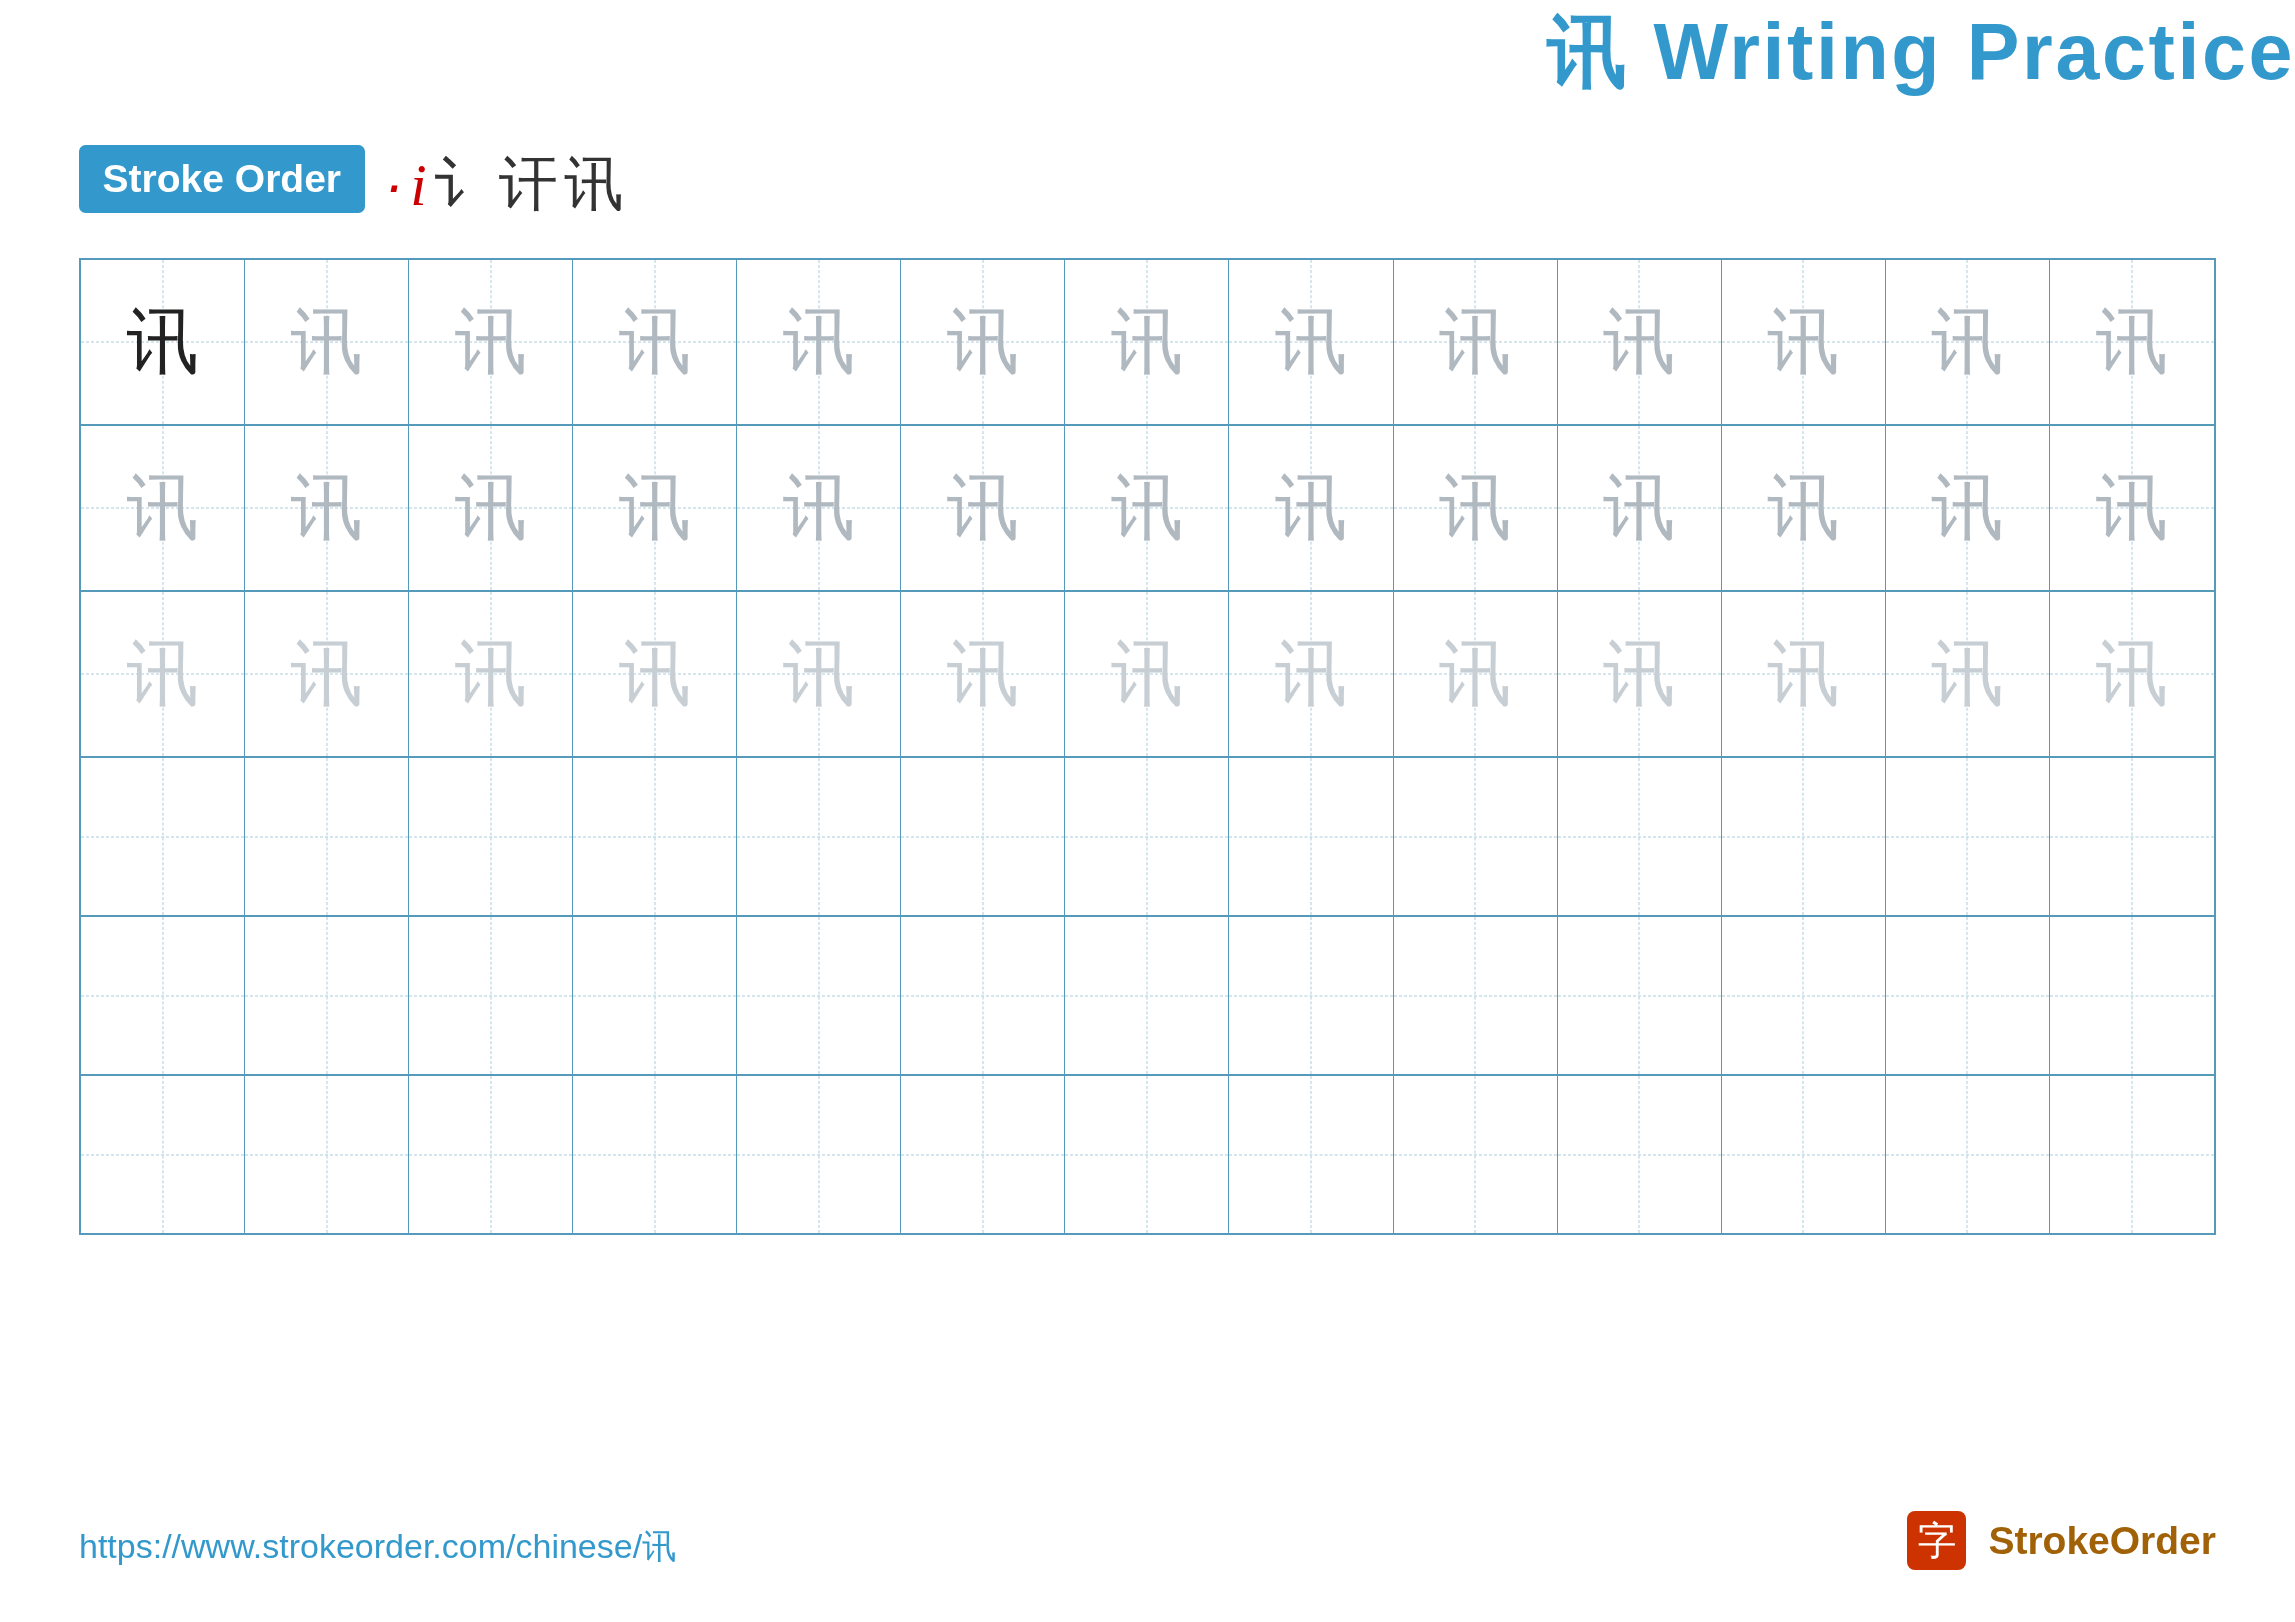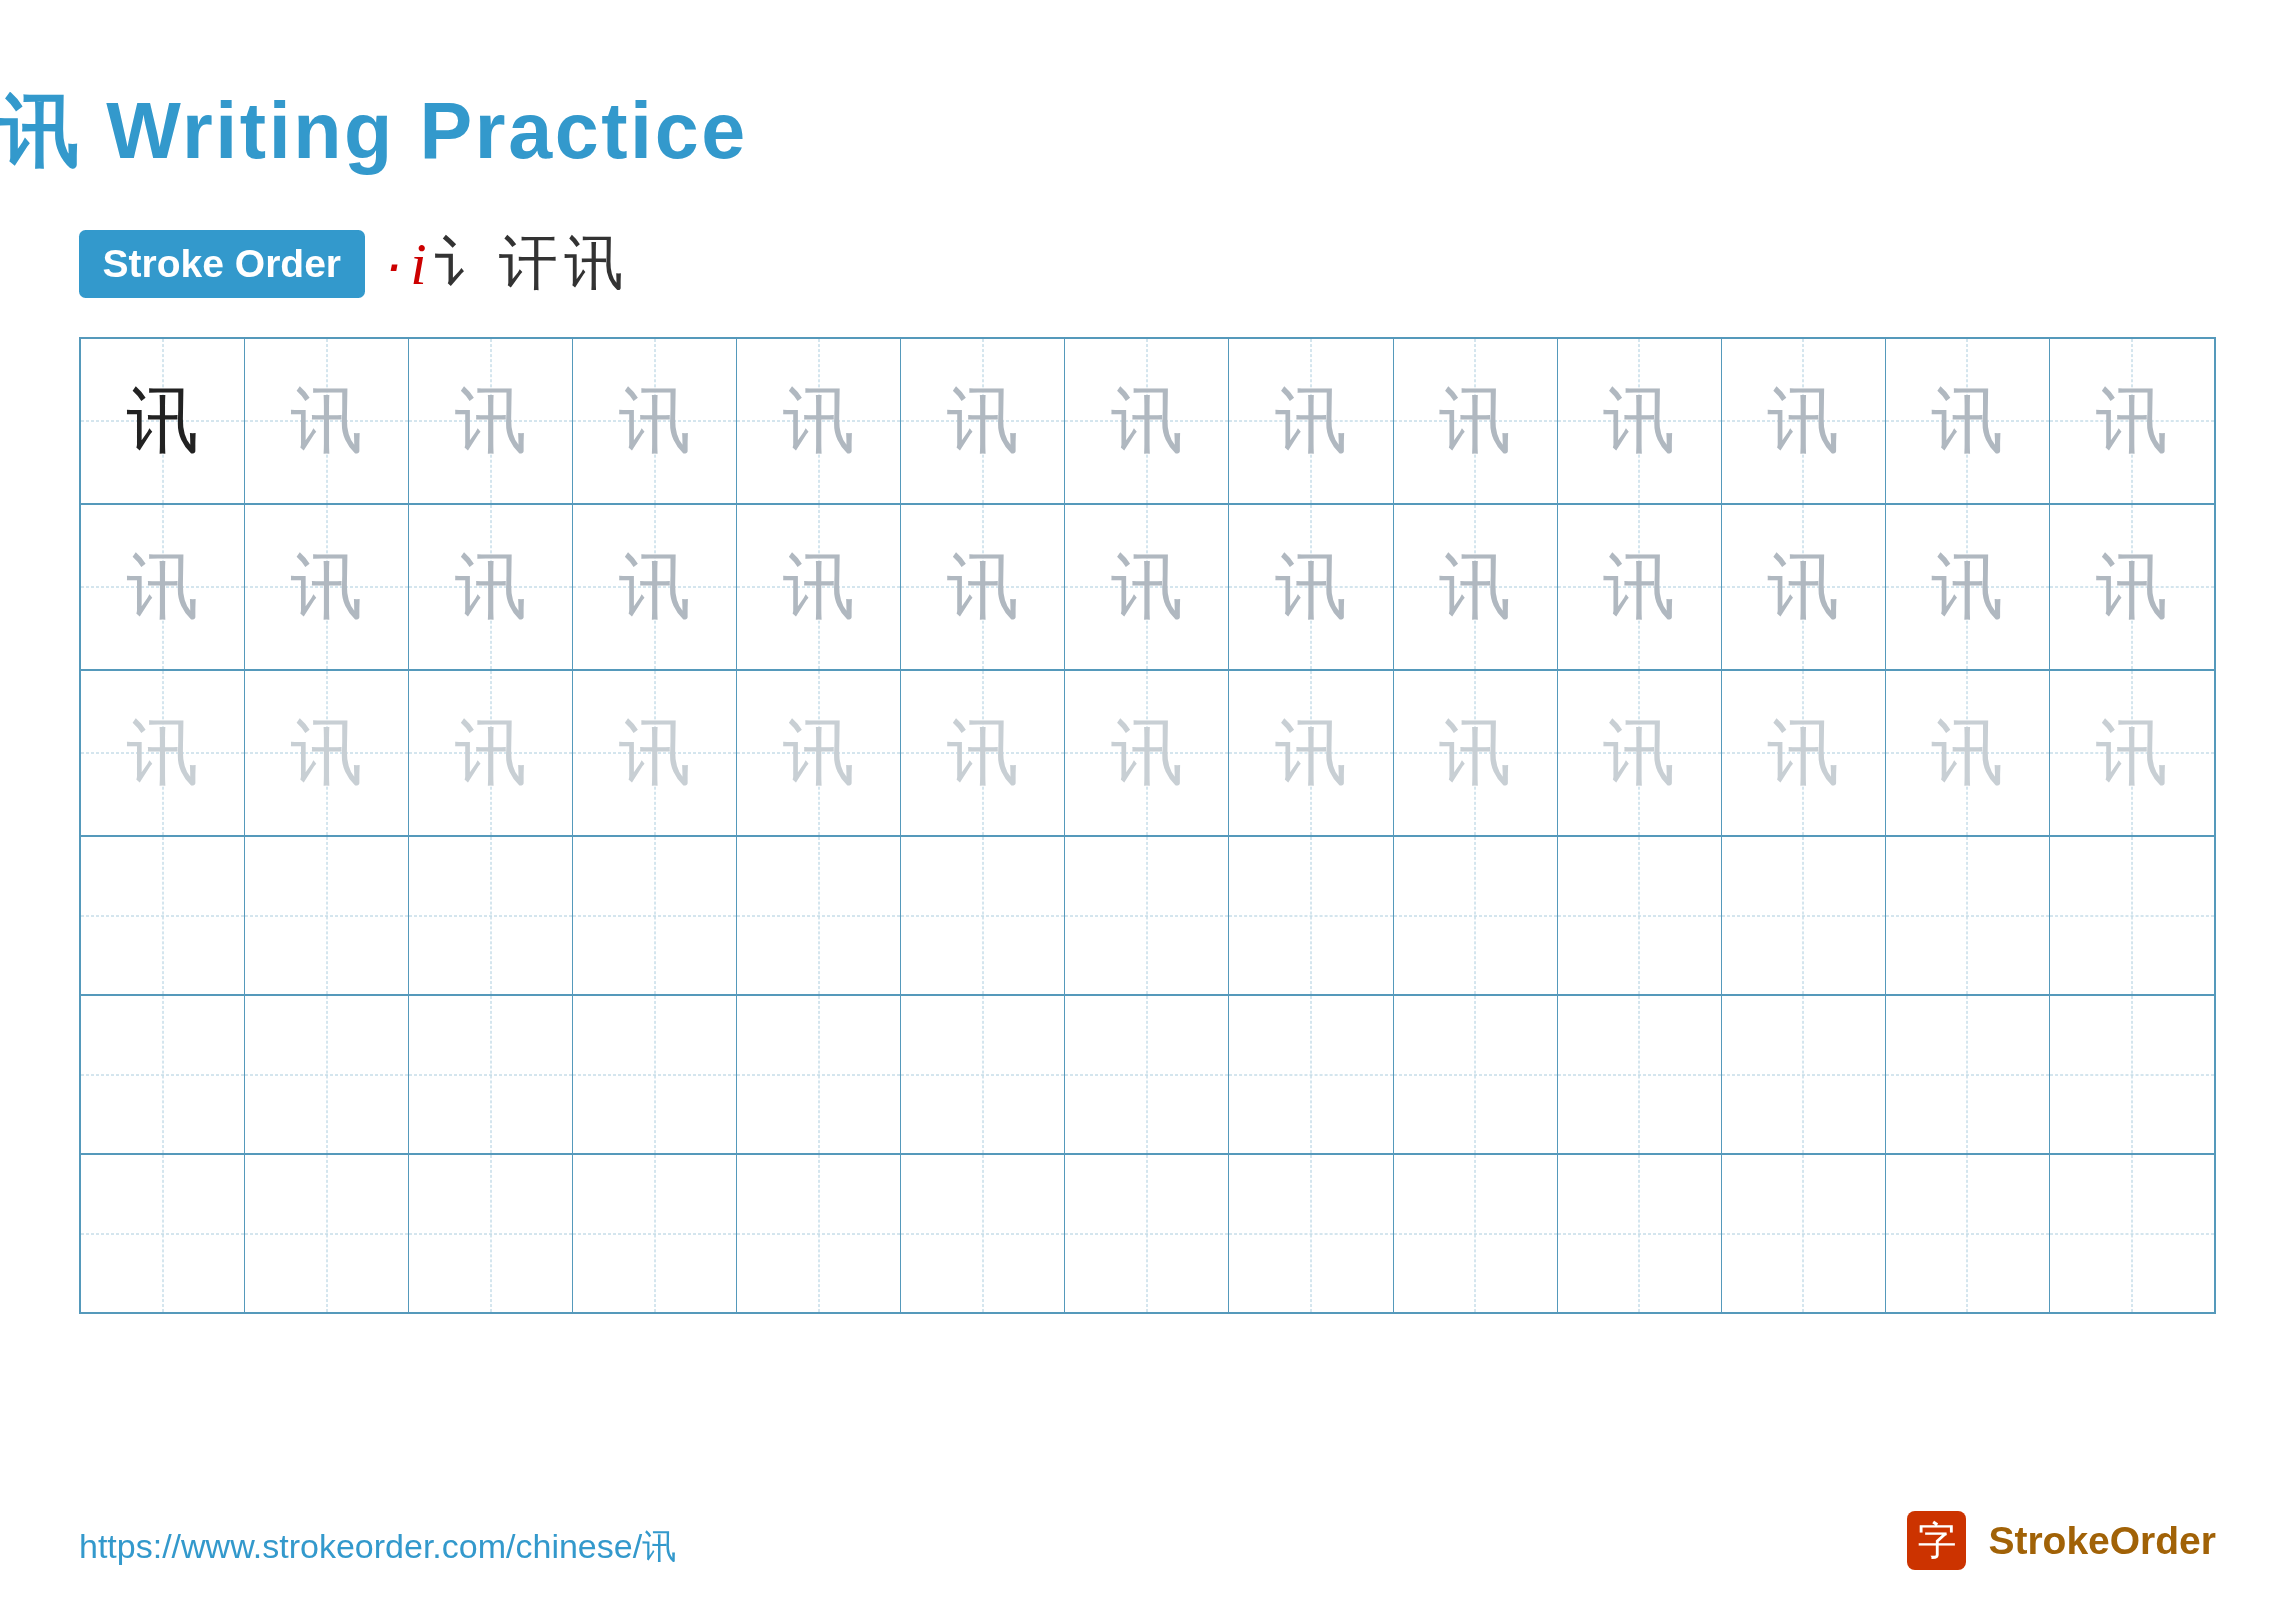--- a/index.html
+++ b/index.html
@@ -7,33 +7,32 @@
       background: #ffffff;
       font-family: Arial, sans-serif;
       width: 2295px;
       height: 1622px;
       position: relative;
       overflow: hidden;
     }
 
     
     .page-title {
-      text-align: left;
+      text-align: right;
       font-size: 79px;
       color: #3399cc;
       font-weight: bold;
-      padding-top: 79px;
       padding-bottom: 39px;
       letter-spacing: 2.6px;
     }
 
     
     .stroke-order-section {
       display: flex;
-      align-items: center;
+      align-items: flex-start;
       padding-left: 79px;
       margin-bottom: 33px;
       gap: 19.6px;
     }
 
     .stroke-order-badge {
       background: #3399cc;
       color: white;
       font-size: 39px;
       font-weight: bold;

